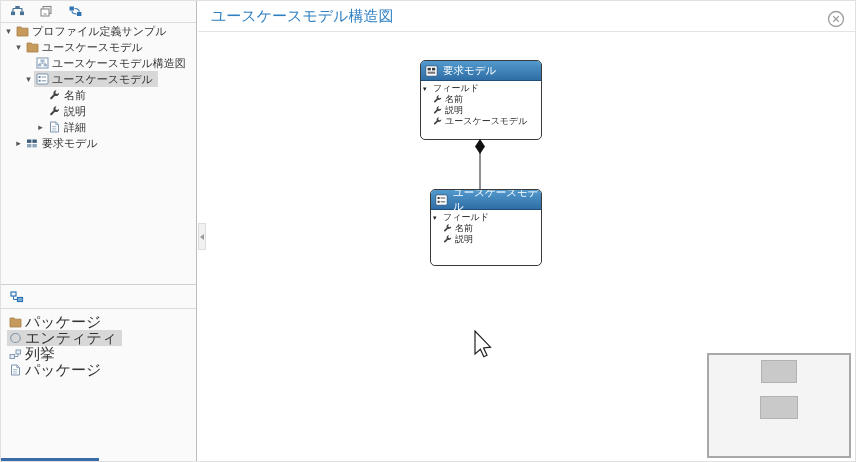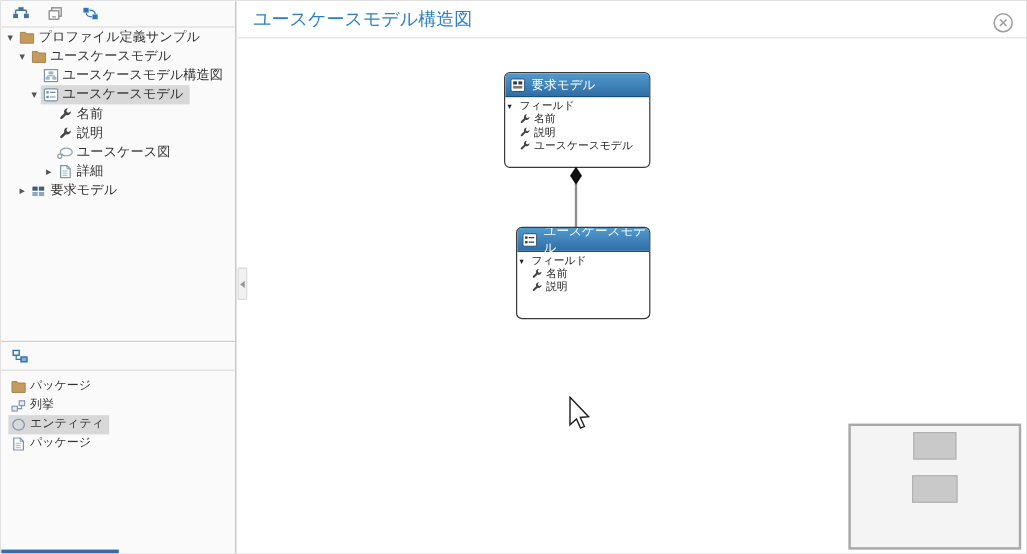--- a/index.html
+++ b/index.html
@@ -16,21 +16,21 @@
   .lvl0 { padding-left:2px; } .lvl1 { padding-left:12px; } .lvl2 { padding-left:22px; } .lvl3 { padding-left:34px; }
   .exp { width:11px; font-size:9px; color:#555; text-align:center; flex:0 0 11px; }
   .hl { display:flex; align-items:center; gap:3px; padding:1px 5px 1px 1px; }
   .hl.sel { background:#d8d8d8; }
   .ticon { display:inline-flex; width:14px; justify-content:center; }
   .tlabel { line-height:14px;font-family:Liberation Serif, serif; }
 
   .palette-sep { position:absolute; left:0; top:283px; width:100%; height:1px; background:#cfcfcf; }
   .palette-toolbar { position:absolute; left:0; top:285px; width:100%; height:23px; display:flex; align-items:center; padding-left:7px; border-bottom:1px solid #dcdcdc; }
   .palette { position:absolute; left:0; top:313px; width:100%; }
-  .pal-row { height:16px; display:flex; align-items:flex-start; font-size:10px; color:#333; padding-left:6px; }
+  .pal-row { height:16px; display:flex; align-items:flex-start; font-size:15px; color:#333; padding-left:6px; }
 
   
   .canvas { position:absolute; left:197px; top:0; width:659px; height:462px; background:#fff; }
   .canvas-title { position:absolute; left:13px; top:6px; font-size:15px; color:#2f80c3; }
   .canvas-rule { position:absolute; left:0; top:30px; width:100%; height:1px; background:#e4e4e4; }
   .close-btn { position:absolute; right:12px; top:9px; width:18px; height:18px; cursor:pointer; }
   .collapse-handle { position:absolute; left:0; top:222px; width:8px; height:27px; background:#f1f1f1; border:1px solid #ddd; display:flex; align-items:center; justify-content:center; }
   .collapse-arrow { width:0; height:0; border-top:3px solid transparent; border-bottom:3px solid transparent; border-right:4px solid #9a9a9a; }
 
   .node { position:absolute; background:#fff; border:1.5px solid #3a3a3a; border-radius:5px; overflow:hidden; }
@@ -157,33 +157,20 @@
         <span class="hl">
             <span class="ticon">
               <svg viewBox="0 0 12 12" width="11" height="11">
                 <path d="M11 3.2A3.2 3.2 0 0 1 6.6 6.3L3.2 9.7a1.15 1.15 0 1 1-1.63-1.63L5 4.7A3.2 3.2 0 0 1 8.1.3L6.9 2.4l.5 1.5 1.5.5L11 3.2z" fill="#454545"></path>
               </svg>
             </span>
         <span class="tlabel">説明</span>
           </span>
       </div>
 
-      <div class="tree-row lvl3">
-        <span class="exp"></span>
-        <span class="hl">
-            <span class="ticon">
-              <svg width="14" height="11">
-                <ellipse cx="8.2" cy="4.6" rx="5" ry="3.2" fill="none" stroke="#8aa0b4" stroke-width="1"></ellipse>
-                <circle cx="2.8" cy="8.2" r="1.7" fill="none" stroke="#8aa0b4" stroke-width="1"></circle>
-                <path d="M4.2 7.2 L5.6 6.2" stroke="#8aa0b4" stroke-width="0.9"></path>
-              </svg>
-            </span>
-        <span class="tlabel">ユースケース図</span>
-          </span>
-      </div>
 
       <div class="tree-row lvl3">
         <span class="exp">▸</span>
         <span class="hl">
             <span class="ticon">
               <svg width="11" height="12">
                 <path d="M1.5 1 h5.3 l2.7 2.7 V11 H1.5z" fill="#fff" stroke="#7a93ad"></path>
                 <path d="M6.8 1 v2.7 h2.7" fill="none" stroke="#7a93ad" stroke-width="0.8"></path>
                 <path d="M3 5.5 h4.3 M3 7.3 h4.3 M3 9.1 h4.3" stroke="#9fb2c4" stroke-width="0.8"></path>
               </svg>
@@ -226,39 +213,39 @@
         <span class="hl">
             <span class="ticon">
               <svg width="13" height="12">
                 <path d="M1 3.2 V2 h4.2 l1 1.2 H12 V11 H1 Z" fill="#c69a5d" stroke="#a87f44" stroke-width="0.8"></path>
               </svg>
             </span>
         <span class="tlabel">パッケージ</span>
           </span>
       </div>
       <div class="pal-row">
+        <span class="hl sel">
+            <span class="ticon">
+              <svg width="13" height="12">
+                <ellipse cx="6.5" cy="6" rx="4.8" ry="4.5" fill="none" stroke="#8296a8" stroke-width="1.1"></ellipse>
+              </svg>
+            </span>
+        <span class="tlabel">エンティティ</span>
+          </span>
+      </div>
+      <div class="pal-row">
         <span class="hl">
             <span class="ticon">
               <svg width="13" height="11">
                 <rect x="1" y="5.5" width="4.5" height="4" fill="#e7ecf1" stroke="#7a93ad" stroke-width="0.9"></rect>
                 <rect x="7" y="1" width="4.5" height="4" fill="#e7ecf1" stroke="#7a93ad" stroke-width="0.9"></rect>
                 <path d="M5.5 7.5 h3.5 V5" fill="none" stroke="#7a93ad" stroke-width="0.9"></path>
               </svg>
             </span>
         <span class="tlabel">列挙</span>
-          </span>
-      </div>
-      <div class="pal-row">
-        <span class="hl sel">
-            <span class="ticon">
-              <svg width="13" height="12">
-                <ellipse cx="6.5" cy="6" rx="4.8" ry="4.5" fill="none" stroke="#8296a8" stroke-width="1.1"></ellipse>
-              </svg>
-            </span>
-        <span class="tlabel">エンティティ</span>
           </span>
       </div>
       <div class="pal-row">
         <span class="hl">
             <span class="ticon">
               <svg width="11" height="12">
                 <path d="M1.5 1 h5.3 l2.7 2.7 V11 H1.5z" fill="#fff" stroke="#7a93ad"></path>
                 <path d="M6.8 1 v2.7 h2.7" fill="none" stroke="#7a93ad" stroke-width="0.8"></path>
                 <path d="M3 5.5 h4.3 M3 7.3 h4.3 M3 9.1 h4.3" stroke="#9fb2c4" stroke-width="0.8"></path>
               </svg>

